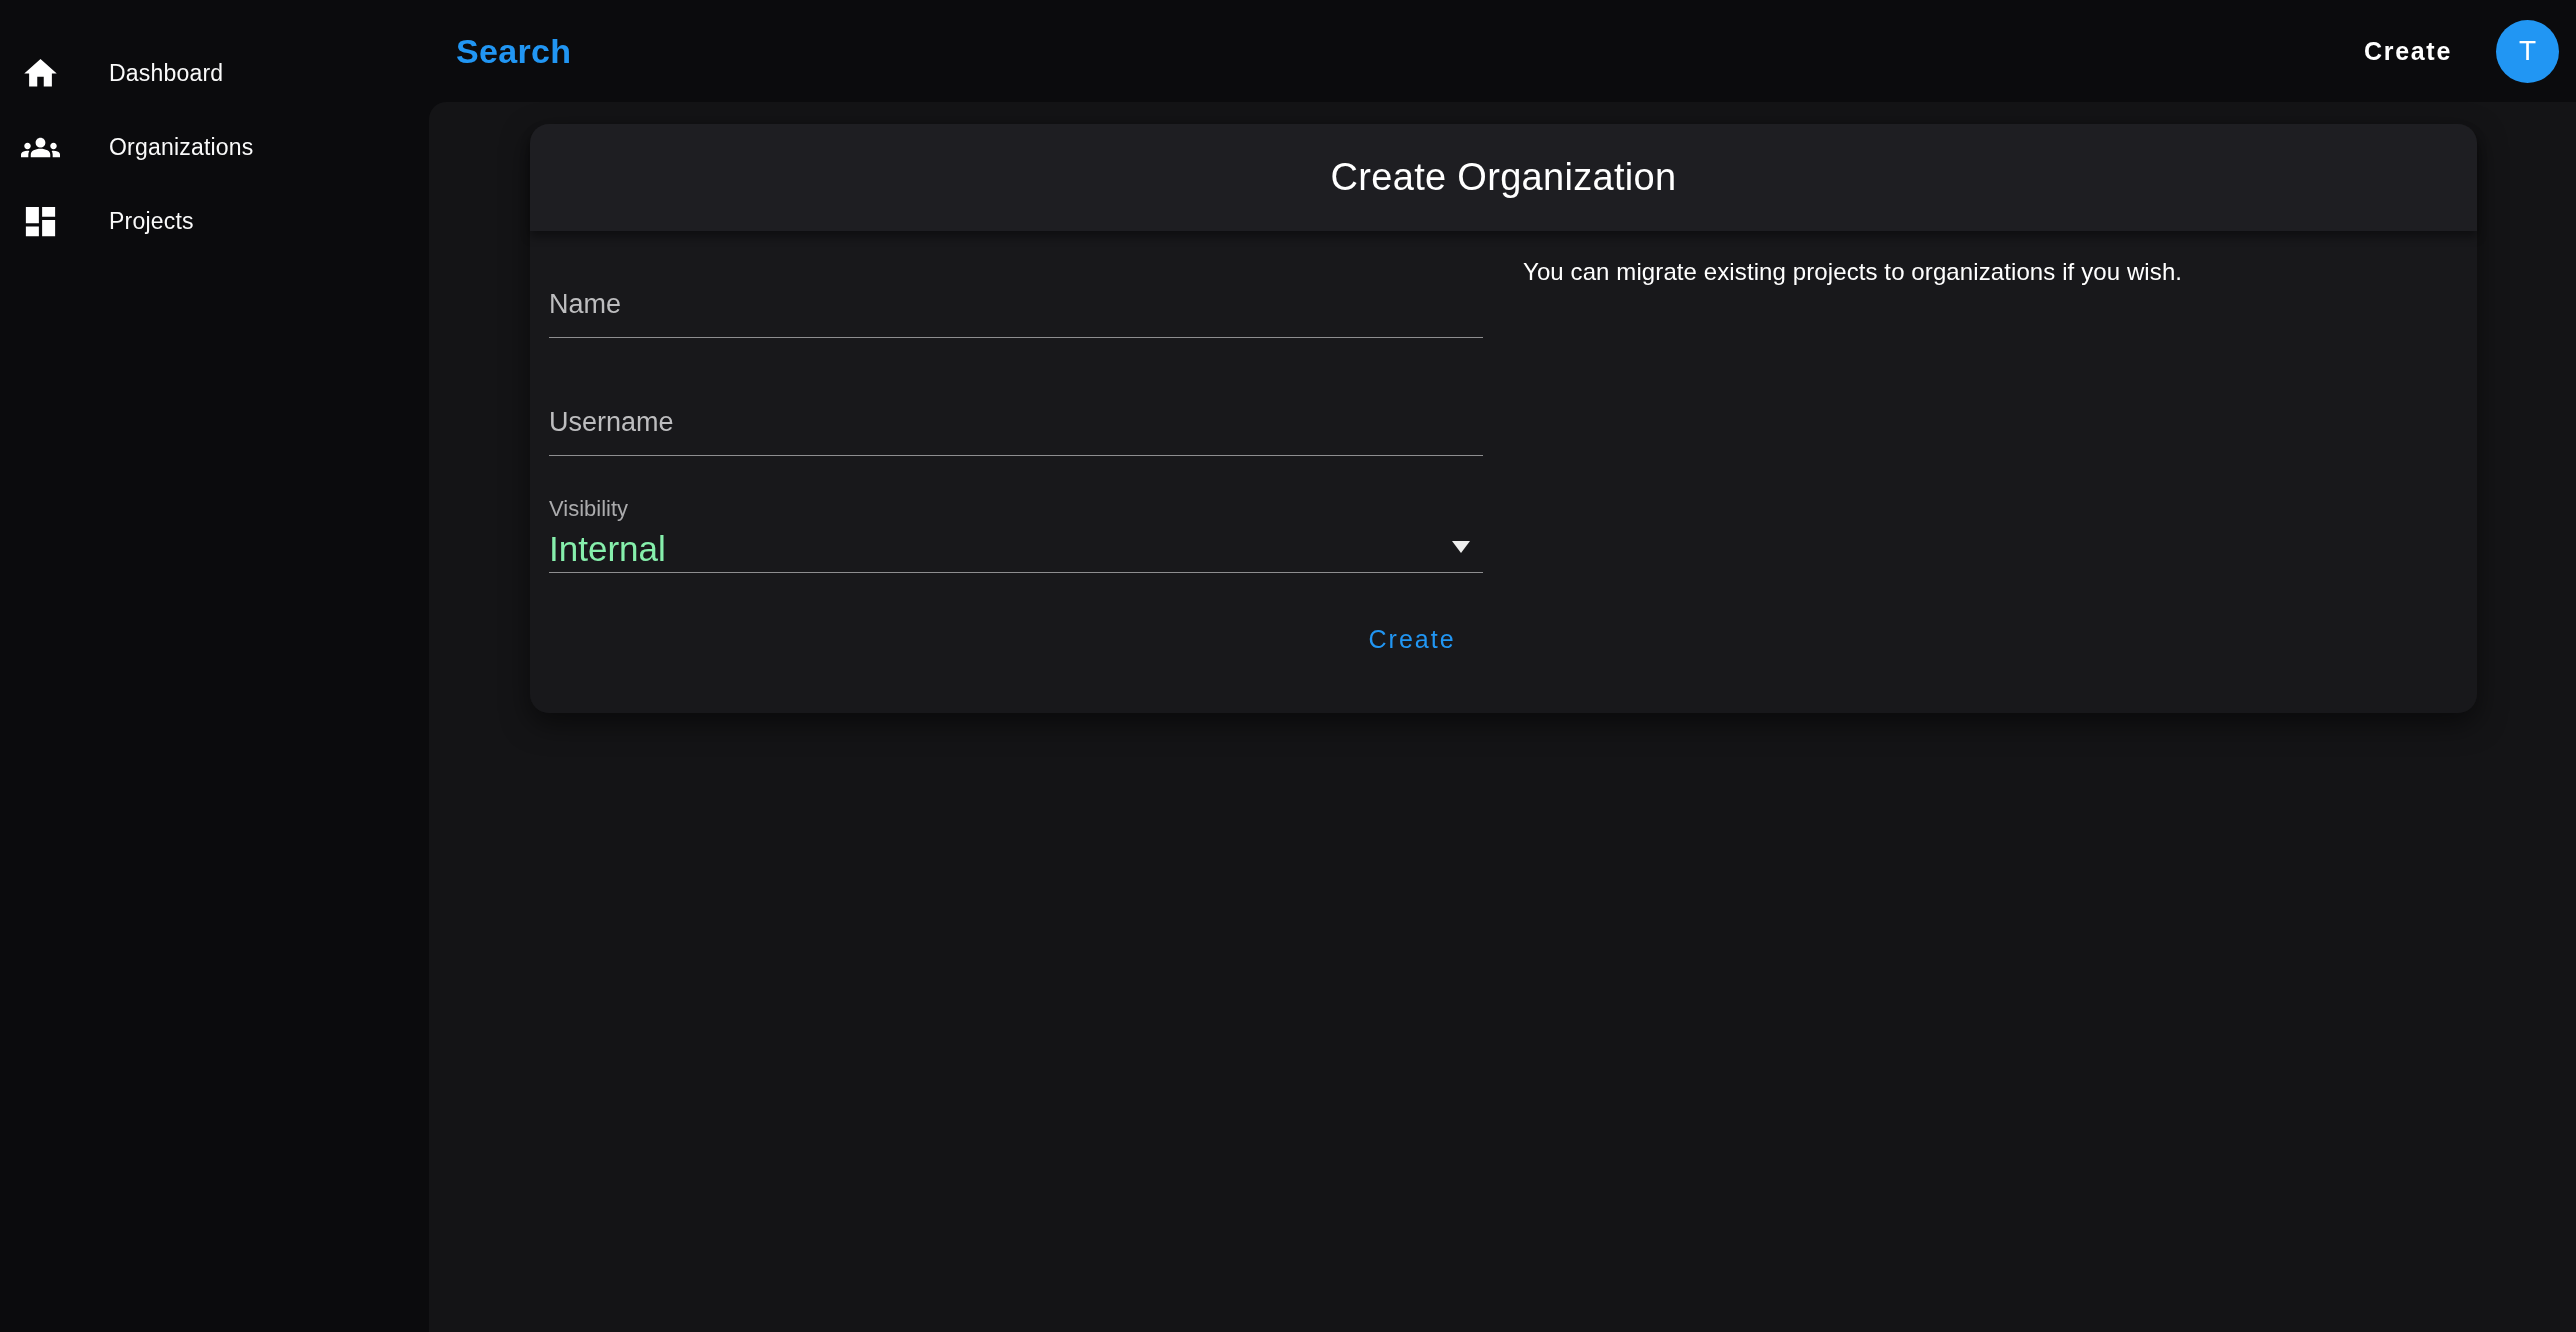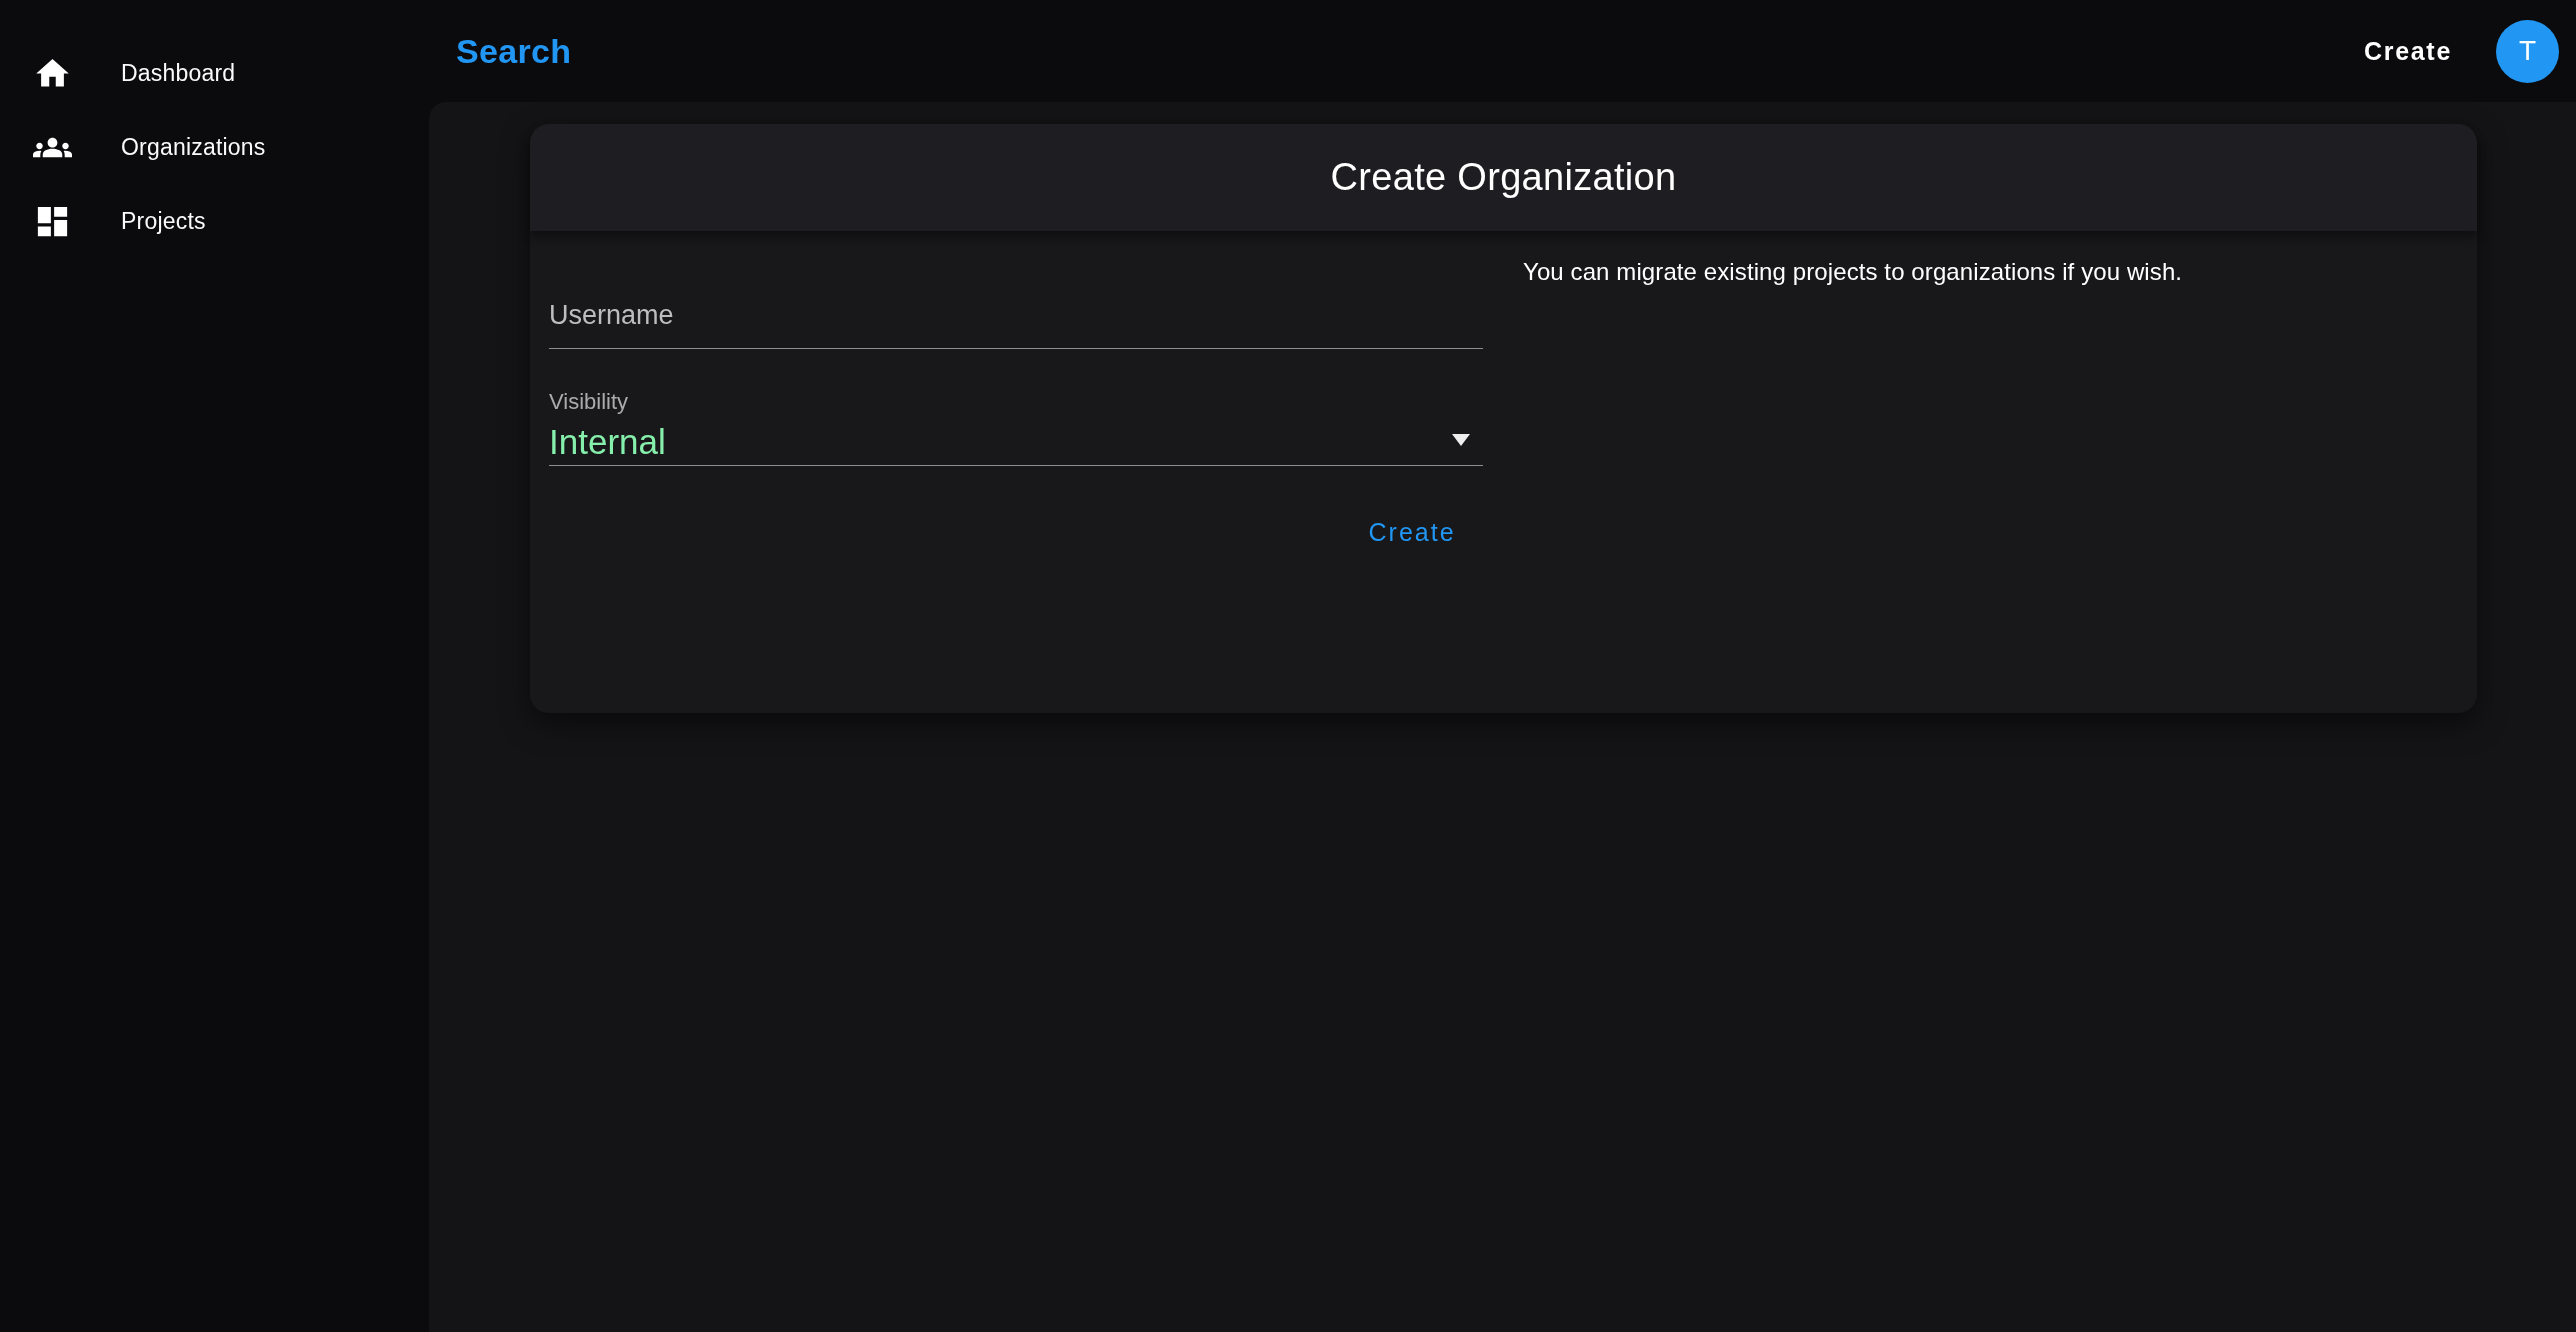--- a/index.html
+++ b/index.html
@@ -65,21 +65,21 @@
   
   .sidebar {
     position: absolute; left: 0; top: 0; width: 429px; height: 1333px;
     background: #0b0b0d;
     z-index: 4;
     padding-top: 36px;
   }
   .nav-item {
     height: 74px;
     display: flex; align-items: center;
-    padding-left: 33px;
+    padding-left: 21px;
     cursor: pointer;
   }
   .nav-item .icon {
     width: 39px; height: 39px;
     display: flex; align-items: center; justify-content: center;
     flex: 0 0 auto;
   }
   .nav-item .icon svg { width: 39px; height: 39px; fill: #ffffff; }
   .nav-item .label {
     margin-left: 49px;
@@ -235,20 +235,23 @@
 </nav>
 
 <main class="main">
   <section class="card">
     <div class="card-header">
       <h1 class="card-title">Create Organization</h1>
     </div>
     <div class="card-body">
 
       <form class="form">
+        <div class="text-field field-name">
+          <input class="text-input" type="text" placeholder="Name" style="">
+        </div>
         <div class="text-field field-username">
           <input class="text-input" type="text" placeholder="Username" style="">
         </div>
         <div class="select-field">
           <span class="select-label">Visibility</span>
           <span class="select-value">Internal</span>
           <span class="select-arrow"></span>
         </div>
         <div class="form-actions">
           <button type="button" class="card-create-btn">Create</button>

